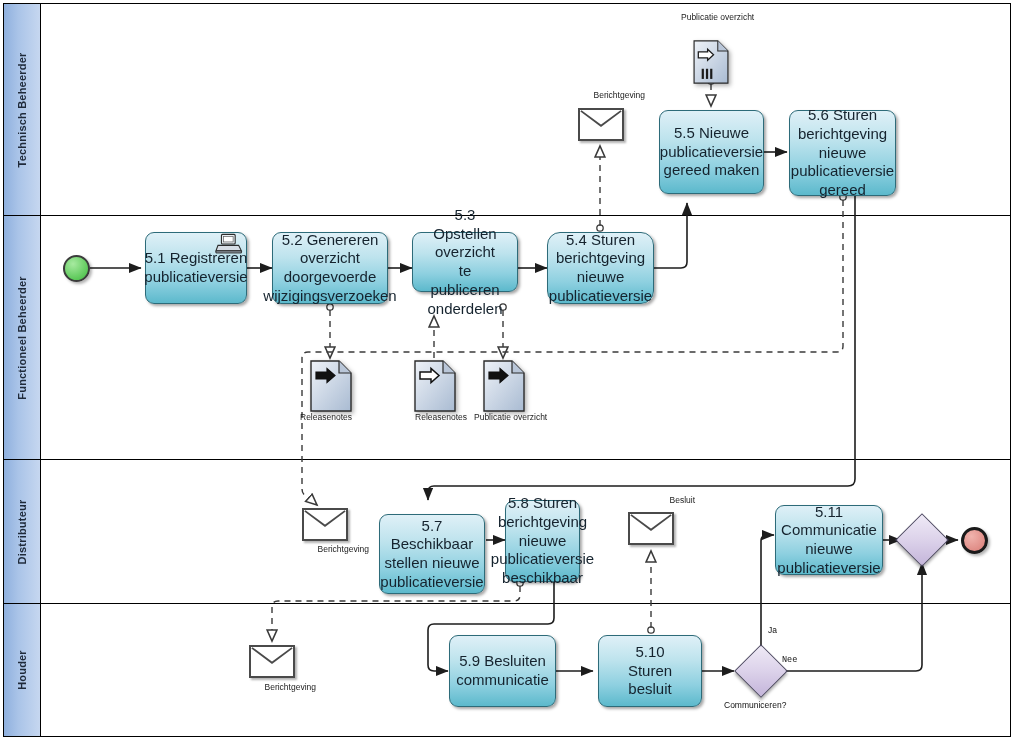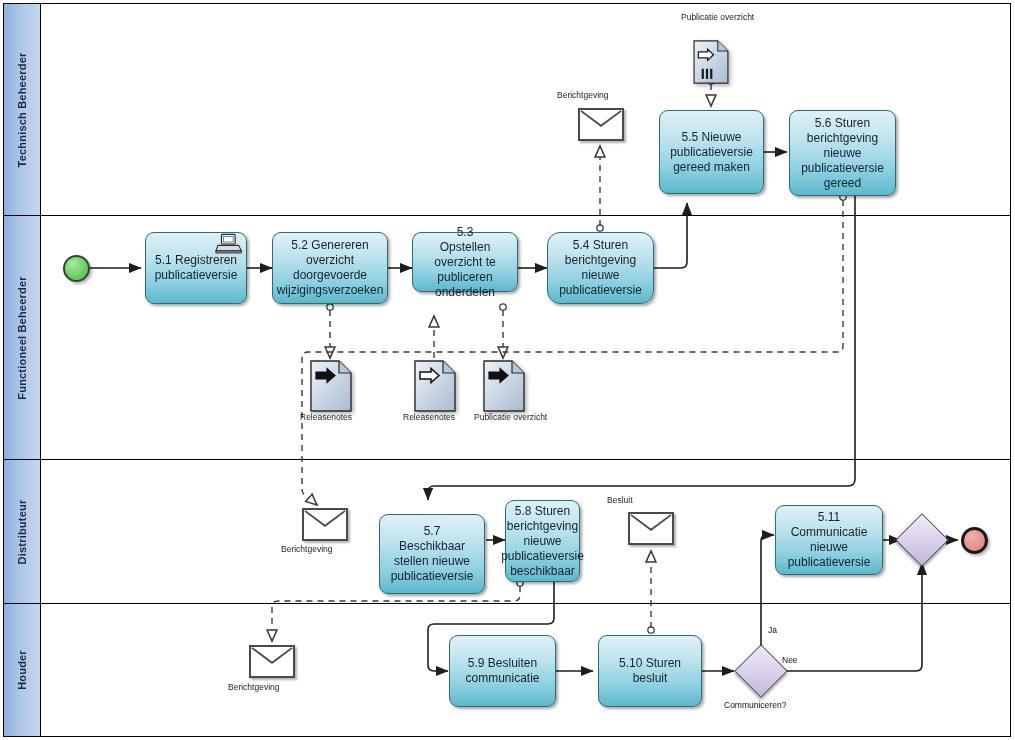--- a/index.html
+++ b/index.html
@@ -14,21 +14,21 @@
       background:linear-gradient(to right,#8fb0de 0%,#aac4e8 40%,#c6d7f0 100%);
       border-right:1px solid #000;box-sizing:border-box;}
   .lane-label{position:absolute;left:50%;top:50%;transform:translate(-50%,-50%) rotate(-90deg);
       white-space:nowrap;font-size:11px;font-weight:bold;color:#1f2a3a;letter-spacing:.2px;}
 
   
   .task{position:absolute;box-sizing:border-box;border:1px solid #2d6b79;border-radius:9px;
       background:linear-gradient(to bottom,#dff0f7 0%,#bde3ed 35%,#8ed0e0 70%,#5cb9cc 100%);
       box-shadow:2px 2px 3px rgba(0,0,0,.35);
       display:flex;align-items:center;justify-content:center;text-align:center;
-      font-size:12px;color:#15232e;line-height:1.25;padding:3px 17px;}
+      font-size:15px;color:#15232e;line-height:1.25;padding:3px 17px;}
   .task span{display:block;}
 
   
   .ev{position:absolute;border-radius:50%;box-sizing:border-box;}
   .ev-start{width:27px;height:27px;border:2px solid #3b3b3b;
       background:radial-gradient(circle at 35% 30%,#a7eaa0,#5dc95a 70%,#3fae43);
       box-shadow:2px 2px 3px rgba(0,0,0,.3);}
   .ev-end{width:27px;height:27px;border:3px solid #1a1a1a;
       background:radial-gradient(circle at 35% 30%,#f0b3ad,#e08d87 70%,#cf7a74);
       box-shadow:2px 2px 3px rgba(0,0,0,.3);}
@@ -36,21 +36,21 @@
   
   .gw{position:absolute;width:38px;height:38px;
       background:linear-gradient(135deg,#efeaf6 0%,#dcd2ea 50%,#c4b5da 100%);
       border:1px solid #4b4660;transform:rotate(45deg);
       box-shadow:2px 2px 3px rgba(0,0,0,.3);box-sizing:border-box;}
 
   
   .env{position:absolute;width:46px;height:33px;background:#fff;border:2px solid #4a4a4a;
       box-sizing:border-box;box-shadow:2px 2px 2px rgba(0,0,0,.3);}
   .env svg{position:absolute;left:0;top:0;width:100%;height:100%;}
-  .cap{position:absolute;font-size:8.5px;color:#1c1c1c;text-align:left;white-space:nowrap;line-height:1.25;}
+  .cap{position:absolute;font-size:8.5px;color:#1c1c1c;text-align:right;white-space:nowrap;line-height:1.25;}
   .cap.ml{text-align:left;}
 
   
   .dobj{position:absolute;width:42px;height:52px;}
   .dobj svg{width:100%;height:100%;display:block;
       filter:drop-shadow(2px 2px 2px rgba(0,0,0,.3));}
 
   
   .laptop{position:absolute;width:28px;height:22px;}
 
@@ -157,21 +157,21 @@
   </svg>
 
   <div class="ev ev-start" style="left:63px;top:255px;"></div>
   <div class="ev ev-end" style="left:961px;top:527px;"></div>
 
   <div class="gw" style="left:742px;top:652px;"></div>
   <div class="lbl" style="left:724px;top:700px;">Communiceren?</div>
   <div class="gw" style="left:903px;top:521px;"></div>
 
   <div class="lbl" style="left:768px;top:625px;">Ja</div>
-  <div class="lbl" style="left:782px;top:655px;">Nee</div>
+  <div class="lbl" style="left:782px;top:655px;font-family:Liberation Mono, monospace;">Nee</div>
 
   <div class="task" style="left:145px;top:232px;width:102px;height:72px;">
     <span>5.1 Registreren publicatieversie</span>
   </div>
 
   <div class="laptop" style="left:215px;top:233px;">
     <svg viewBox="0 0 40 32" width="28" height="22">
       <rect x="9" y="2" width="20" height="14" rx="1.5" fill="#e9eef3" stroke="#2b2b2b" stroke-width="1.6"></rect>
       <rect x="12" y="5" width="14" height="8" fill="#ffffff" stroke="#5a5a5a" stroke-width="1"></rect>
       <path d="M4,18 L34,18 L38,26 L1,26 z" fill="#d6dde5" stroke="#2b2b2b" stroke-width="1.6"></path>

